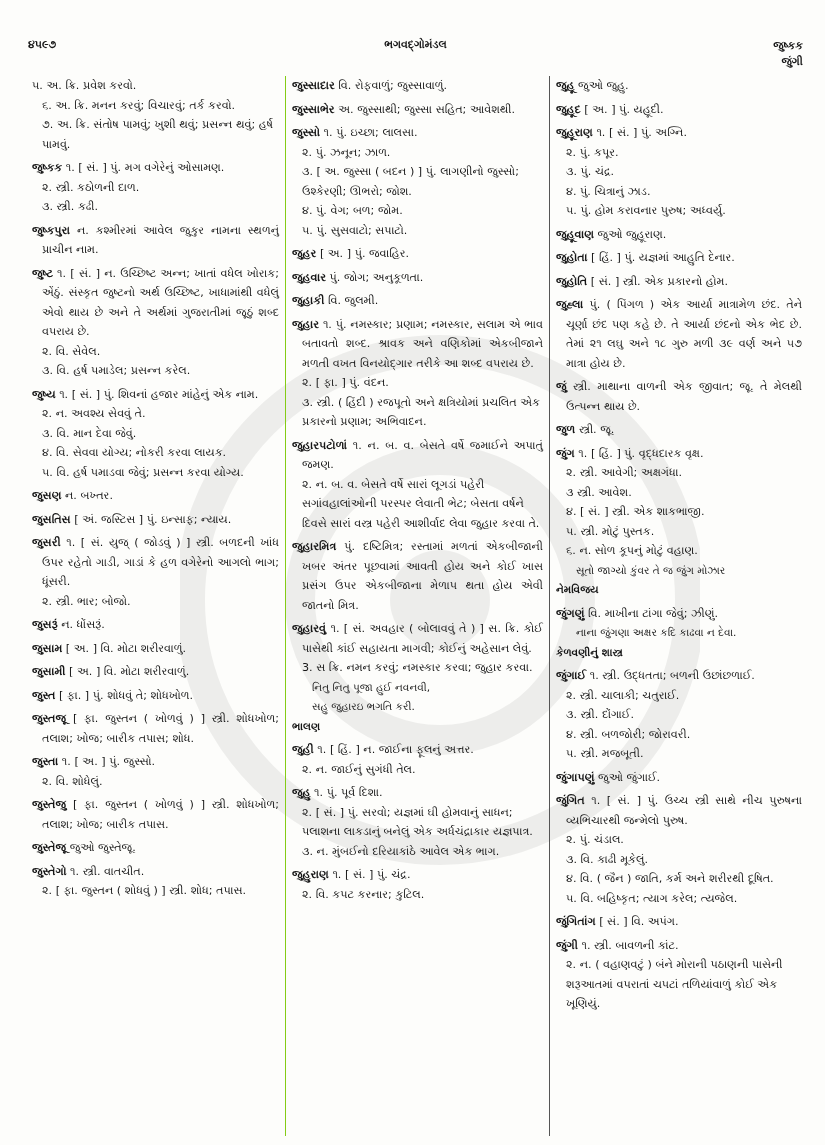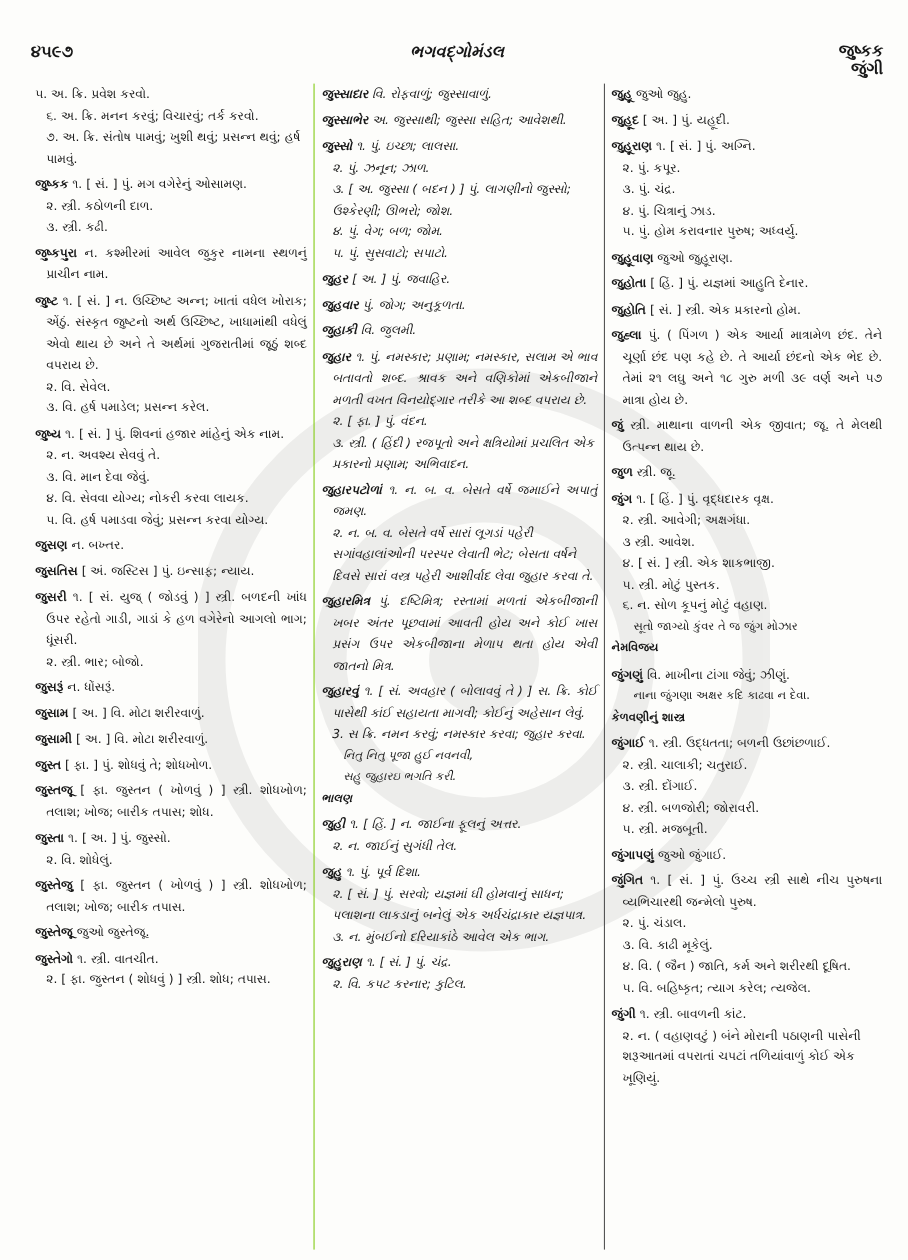--- a/index.html
+++ b/index.html
@@ -6,32 +6,32 @@
     body {
       width:825px; height:1145px; background:#fdfdfb; color:#161616;
       font-family:"DejaVu Sans", sans-serif; position:relative; overflow:hidden;
     }
     .watermark {
       position:absolute; left:180px; top:320px; width:520px; height:560px;
       pointer-events:none; opacity:0.06;
     }
     .page-header {
       position:absolute; top:30px; left:28px; right:22px; height:40px;
-      font-size:15px; font-weight:bold;
+      font-size:11px; font-weight:bold;
     }
     .hdr-left { position:absolute; left:0; top:8px; }
-    .hdr-center { position:absolute; left:0; right:0; text-align:center; top:8px;font-style:italic; }
+    .hdr-center { position:absolute; left:0; right:0; text-align:center; top:8px; }
     .hdr-right { position:absolute; right:0; top:8px; text-align:right; line-height:16px; }
     .columns {
       position:absolute; top:76px; left:26px; width:782px; height:1060px;
       display:flex;
     }
     .col { box-sizing:border-box; padding:0 6px; font-size:11.2px; line-height:19.5px; }
     .col1 { width:260px; border-right:1px solid #84cc16; }
-    .col2 { width:264px; border-right:1px solid #555;font-style:italic; }
+    .col2 { width:264px; border-right:1px solid #555; }
     .col3 { width:258px; }
     .entry { margin:0 0 4px 0; }
     .line { display:block; padding-left:10px; text-indent:-10px; text-align:justify; }
     .sub { display:block; padding-left:10px; }
     .hw { font-weight:bold; }
     .quote { display:block; padding-left:20px; font-size:10.5px; }
     .attrib { display:block; text-align:left; font-weight:bold; font-size:10.5px; }
   </style>
 </head>
 <body>
@@ -232,17 +232,20 @@
         <span class="line"><span class="hw">જુંગાપણું</span> <span>જુઓ જુંગાઈ.</span></span>
       </div>
       <div class="entry">
         <span class="line"><span class="hw">જુંગિત</span> <span>૧. [ સં. ] પું. ઉચ્ચ સ્ત્રી સાથે નીચ પુરુષના વ્યભિચારથી જન્મેલો પુરુષ.</span></span>
         <span class="sub"><span>૨. પું. ચંડાલ.</span></span>
         <span class="sub"><span>૩. વિ. કાઢી મૂકેલું.</span></span>
         <span class="sub"><span>૪. વિ. ( જૈન ) જાતિ, કર્મ અને શરીરથી દૂષિત.</span></span>
         <span class="sub"><span>૫. વિ. બહિષ્કૃત; ત્યાગ કરેલ; ત્યજેલ.</span></span>
       </div>
       <div class="entry">
+        <span class="line"><span class="hw">જુંગિતાંગ</span> <span>[ સં. ] વિ. અપંગ.</span></span>
+      </div>
+      <div class="entry">
         <span class="line"><span class="hw">જુંગી</span> <span>૧. સ્ત્રી. બાવળની કાંટ.</span></span>
         <span class="sub"><span>૨. ન. ( વહાણવટું ) બંને મોરાની પઠાણની પાસેની શરૂઆતમાં વપરાતાં ચપટાં તળિયાંવાળું કોઈ એક ખૂણિયું.</span></span>
       </div>
     </div>
 </div>
 
 </body></html>

